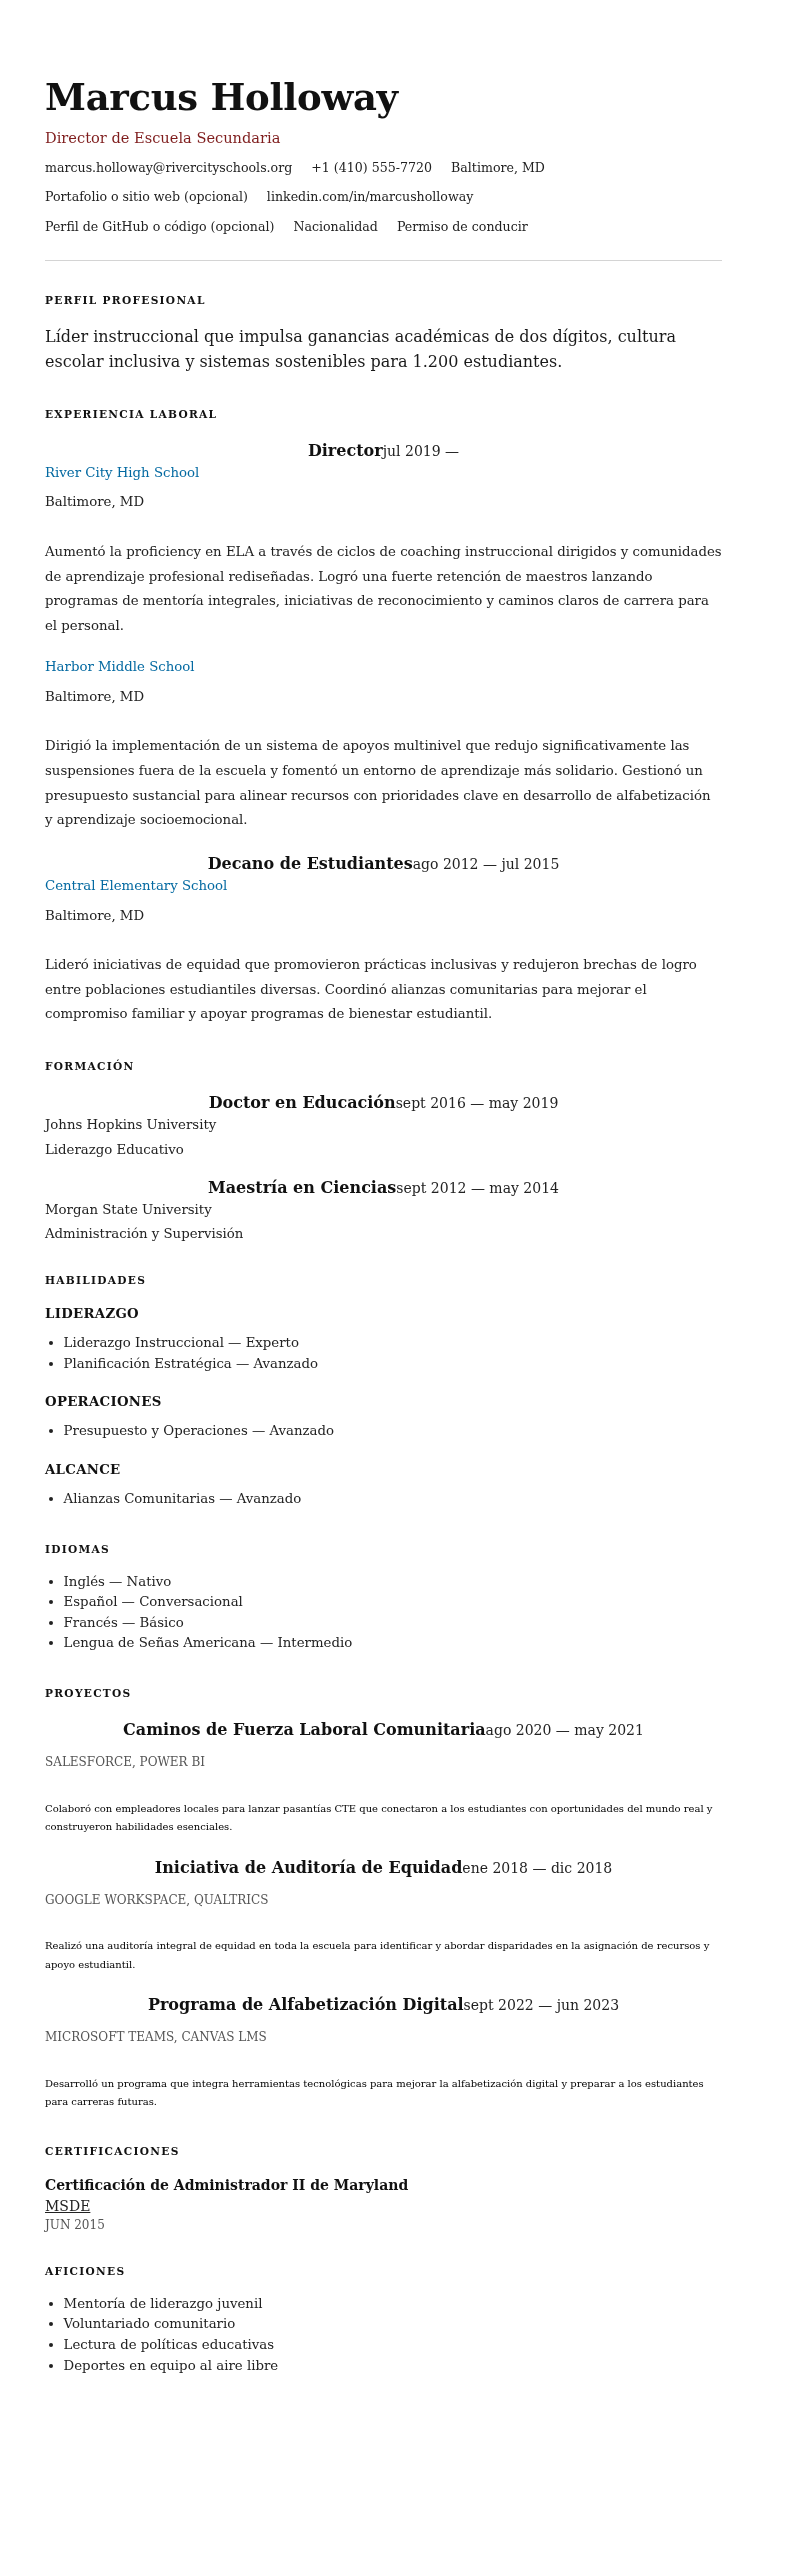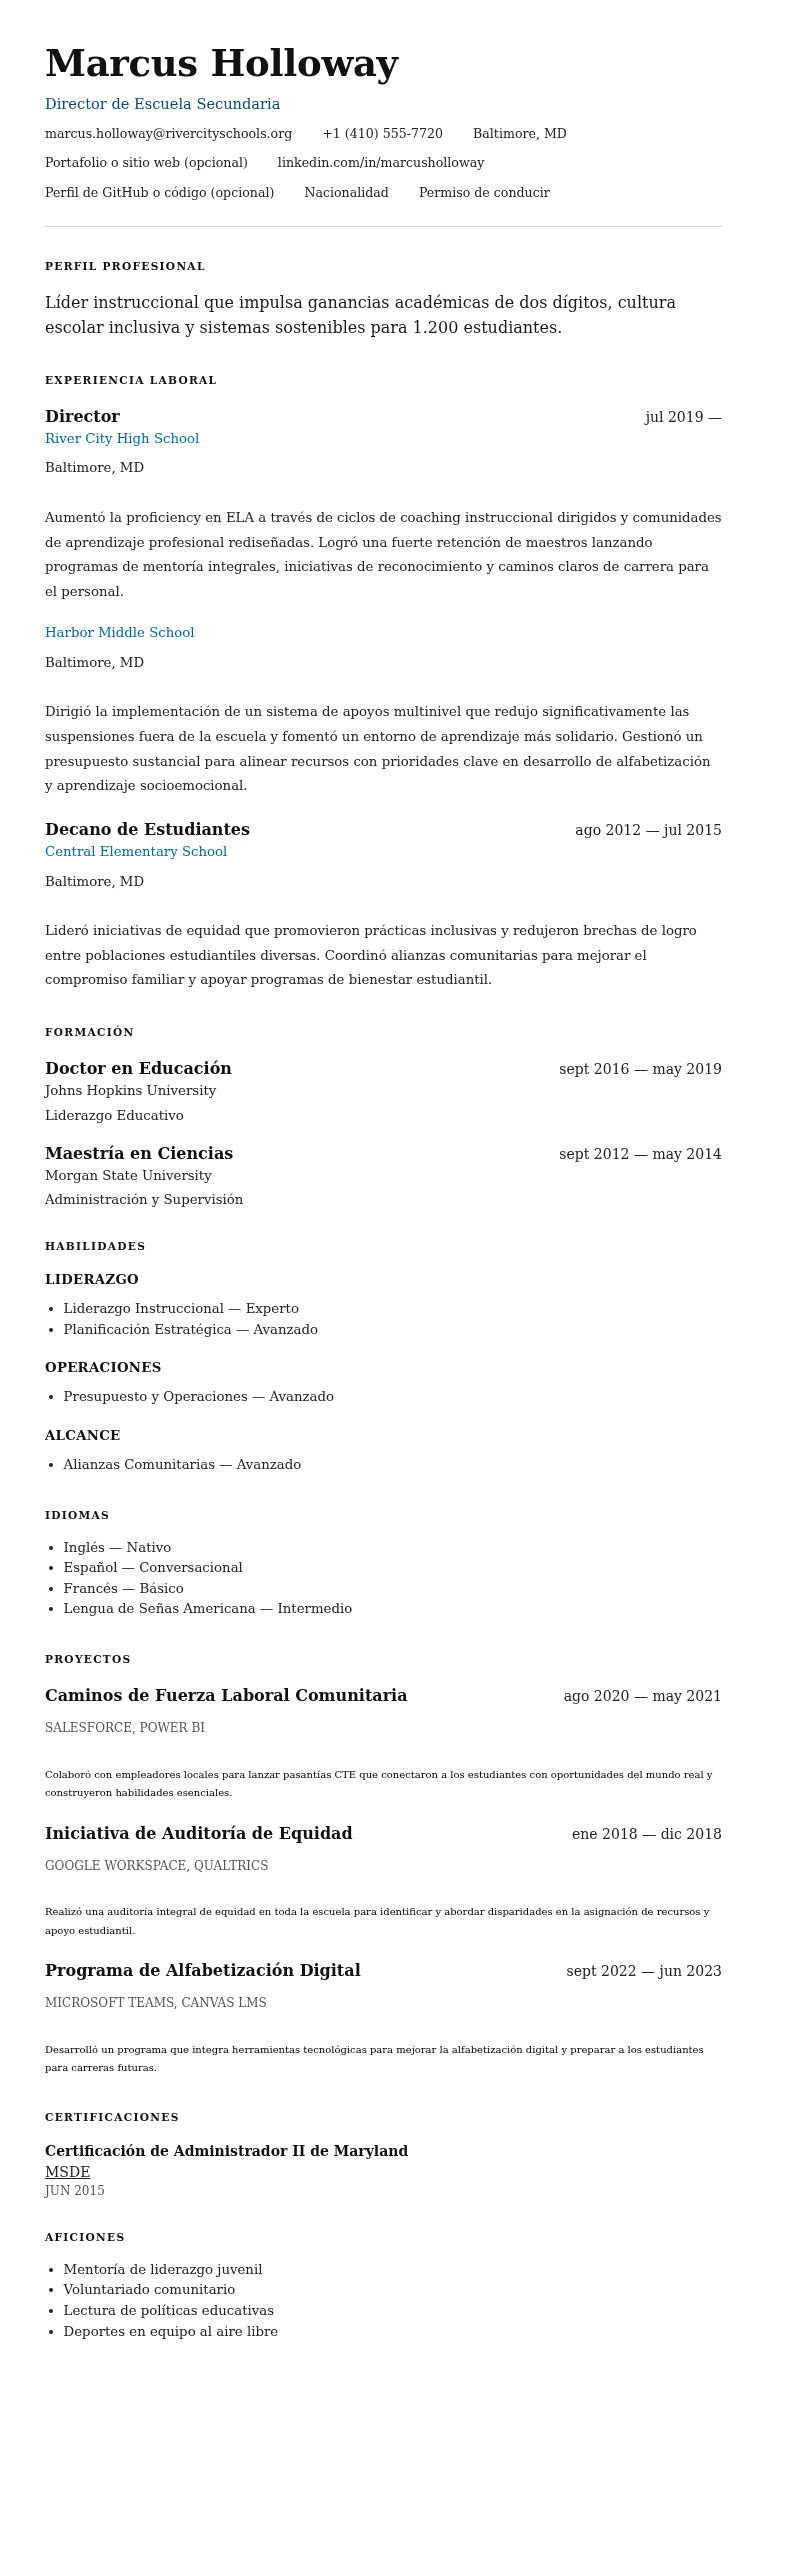--- a/index.html
+++ b/index.html
@@ -1,32 +1,32 @@
 <!DOCTYPE html>
 <html style="font-size:10.6px"><head>
 <meta charset="utf-8">
 <style>
   html, body { margin: 0; padding: 0; background: #ffffff; }
   body {
     width: 796px;
     font-family: "DejaVu Serif", serif;
     color: #111111;
   }
-  .page { padding: 40px 45px 26.5px 45px; box-sizing: border-box; width: 767px; }
+  .page { padding: 40px 45px 26.5px 45px; box-sizing: border-box; width: 767px; margin-top: 34px; }
   .name { font-size: 37px; font-weight: bold; margin: 2.7px 0 0 0; line-height: 1.1; letter-spacing: -0.3px; }
-  .headline { font-size: 14.6px; margin: 12px 0 0 0; color: #0c4a6e; }
-  .contact-row { font-size: 12.6px; color: #222; margin-top: 13.3px; display: flex; gap: 30px; }
+  .headline { font-size: 14.6px; margin: 12px 0 0 0; color: #7f1d1d; }
+  .contact-row { font-size: 12.6px; color: #222; margin-top: 13.3px; display: flex; gap: 19px; }
   .contact-row + .contact-row { margin-top: 14.6px; }
   .divider { border: 0; border-top: 1.3px solid #d4d4d4; margin: 26.5px 0 0 0; }
   .section-title { font-size: 10.6px; font-weight: bold; letter-spacing: 1.3px; margin: 0; text-transform: uppercase; }
   .section { margin-top: 33px; }
   .section.first { margin-top: 33px; }
   .summary { font-size: 16px; line-height: 1.55; margin-top: 18.6px; color: #1a1a1a; }
   .entry { margin-top: 21px; }
-  .entry-head { display: flex; justify-content: space-between; align-items: baseline; }
+  .entry-head { display: flex; justify-content: center; align-items: baseline; }
   .entry-title { font-size: 16px; font-weight: bold; }
   .entry-date { font-size: 14px; color: #222; }
   .entry-sub { font-size: 13.3px; margin-top: 5.3px; color: #0369a1; }
   .entry-loc { font-size: 13.3px; margin-top: 14.6px; color: #222; }
   .entry-desc { font-size: 13.3px; line-height: 1.85; margin-top: 30.5px; color: #222; }
   .edu-entry { margin-top: 21px; }
   .edu-line { font-size: 13.3px; color: #222; margin-top: 5.3px; }
   .edu-line + .edu-line { margin-top: 9.3px; }
   .skill-cat { font-size: 13.3px; font-weight: bold; margin-top: 20px; letter-spacing: 0.3px; }
   ul.bullets { margin: 12px 0 0 0; padding: 0 0 0 18.6px; }

